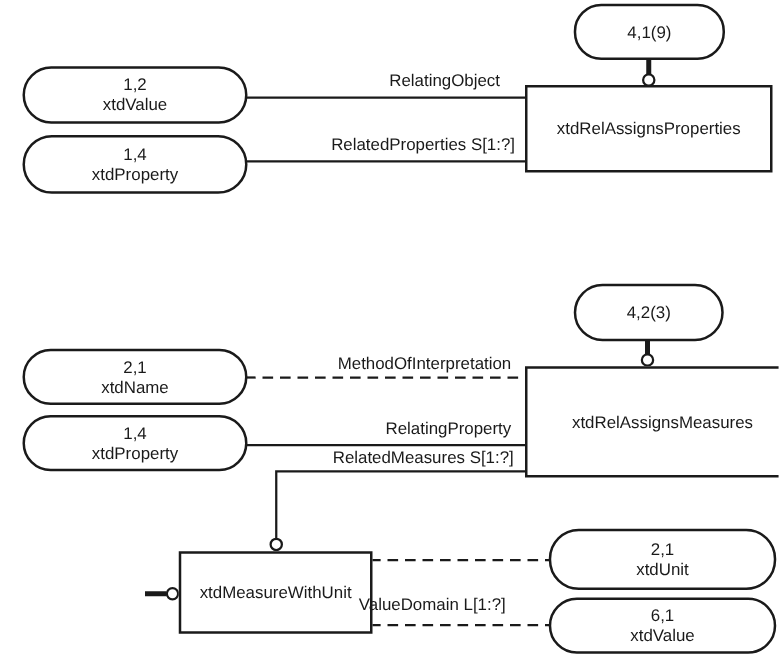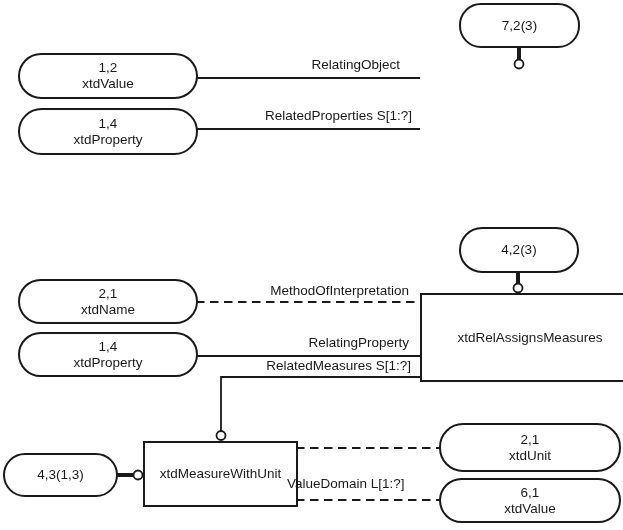--- a/index.html
+++ b/index.html
@@ -75,23 +75,26 @@
     <span>1,2</span>
     <span>xtdValue</span>
   </div>
 
   <div class="node oval" style="left:18px;top:108px;width:180px;height:47px">
     <span>1,4</span>
     <span>xtdProperty</span>
   </div>
 
   <div class="node oval" style="left:459px;top:3px;width:121px;height:45px;border-radius:22px">
-    <span>7,2(3)</span>
+    <span>4,1(9)</span>
   </div>
 
+  <div class="node rect" style="left:420px;top:68px;width:198px;height:70px">
+    <span>xtdRelAssignsProperties</span>
+  </div>
 
   <div class="rel-label" style="right:223px;top:58px">RelatingObject</div>
 
   <div class="rel-label" style="right:211px;top:109px">RelatedProperties S[1:?]</div>
 
   <div class="node oval" style="left:18px;top:279px;width:180px;height:45px">
     <span>2,1</span>
     <span>xtdName</span>
   </div>
 
@@ -107,23 +110,20 @@
   <div class="node rect" style="left:420px;top:293px;width:220px;height:89px">
     <span>xtdRelAssignsMeasures</span>
   </div>
 
   <div class="rel-label" style="right:214px;top:284px">MethodOfInterpretation</div>
 
   <div class="rel-label" style="right:214px;top:336px">RelatingProperty</div>
 
   <div class="rel-label" style="right:212px;top:359px">RelatedMeasures S[1:?]</div>
 
-  <div class="node oval" style="left:3px;top:453px;width:115px;height:44px;border-radius:22px">
-    <span>4,3(1,3)</span>
-  </div>
 
   <div class="node rect" style="left:143px;top:441px;width:155px;height:66px">
     <span>xtdMeasureWithUnit</span>
   </div>
 
   <div class="node oval" style="left:439px;top:423px;width:182px;height:49px">
     <span>2,1</span>
     <span>xtdUnit</span>
   </div>
 

